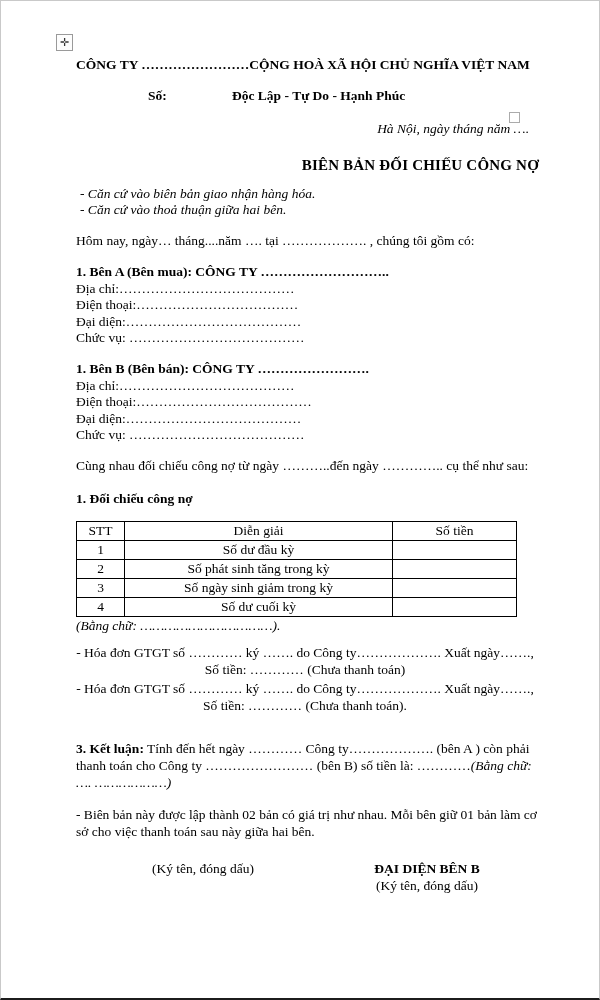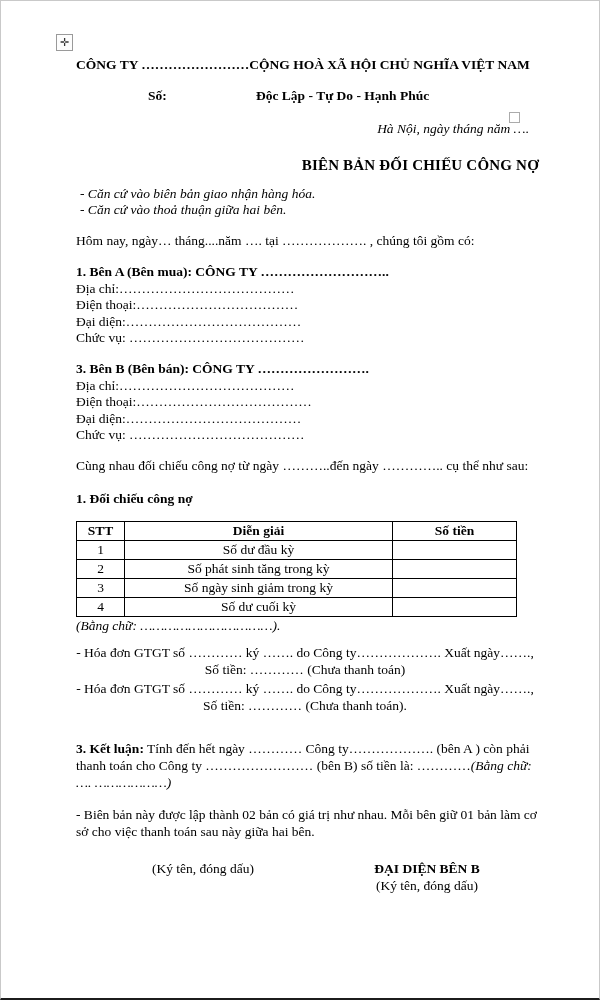--- a/index.html
+++ b/index.html
@@ -26,21 +26,21 @@
     top: 33px; left: 55px;
     width: 15px; height: 15px;
     border: 1px solid #9a9a9a;
     display: flex; align-items: center; justify-content: center;
     font-size: 11px; color: #333;
     background: #fdfdfd;
   }
   .line1 { font-weight: bold; white-space: nowrap; }
   .line2 { position: relative; margin-top: 14px; height: 17px; font-weight: bold; }
   .line2 .so { position: absolute; left: 72px; }
-  .line2 .motto { position: absolute; left: 180px; font-family: Liberation Serif, serif; }
+  .line2 .motto { position: absolute; left: 156px; font-family: Liberation Serif, serif; }
   .checkbox {
     position: absolute;
     top: 111px; left: 508px;
     width: 9px; height: 9px;
     border: 1px solid #ababab;
     background: #ffffff;
   }
   .dateline { margin-top: 16px; text-align: right; font-style: italic; padding-right: 10px; }
   .doc-title { margin-top: 18px; text-align: right; font-weight: bold; font-size: 15px; letter-spacing: 0.2px; }
 
@@ -63,21 +63,21 @@
     table-layout: fixed;
   }
   table.debt th, table.debt td {
     border: 1px solid #000;
     text-align: center;
     padding: 0 4px;
     height: 18px;
     font-size: 13.5px;
     overflow: hidden;
   }
-  table.debt th { font-weight: bold; }
+  table.debt th { font-weight: normal; }
   col.c-stt { width: 48px; }
   col.c-desc { width: 268px; }
   col.c-amount { width: 124px; }
 
   .bangchu { font-style: italic; margin-top: 1px; }
 
   .invoice { margin-top: 10px; width: 458px; }
   .invoice p { margin: 2px 0 0 0; text-align: center; }
 
   .ketluan { margin-top: 26px; width: 462px; }
@@ -128,21 +128,21 @@
 
     <div class="party">
       <div class="heading">1. Bên A (Bên mua): CÔNG TY ………………………..</div>
       <div class="field">Địa chỉ:…………………………………</div>
       <div class="field">Điện thoại:………………………………</div>
       <div class="field">Đại diện:…………………………………</div>
       <div class="field">Chức vụ: …………………………………</div>
     </div>
 
     <div class="party">
-      <div class="heading">3. Bên B (Bên bán): CÔNG TY …………………….</div>
+      <div class="heading">1. Bên B (Bên bán): CÔNG TY …………………….</div>
       <div class="field">Địa chỉ:…………………………………</div>
       <div class="field">Điện thoại:…………………………………</div>
       <div class="field">Đại diện:…………………………………</div>
       <div class="field">Chức vụ: …………………………………</div>
     </div>
 
     <div class="reconcile">Cùng nhau đối chiếu công nợ từ ngày ………..đến ngày ………….. cụ thể như sau:</div>
 
     <div class="sec-heading">1. Đối chiếu công nợ</div>
 

